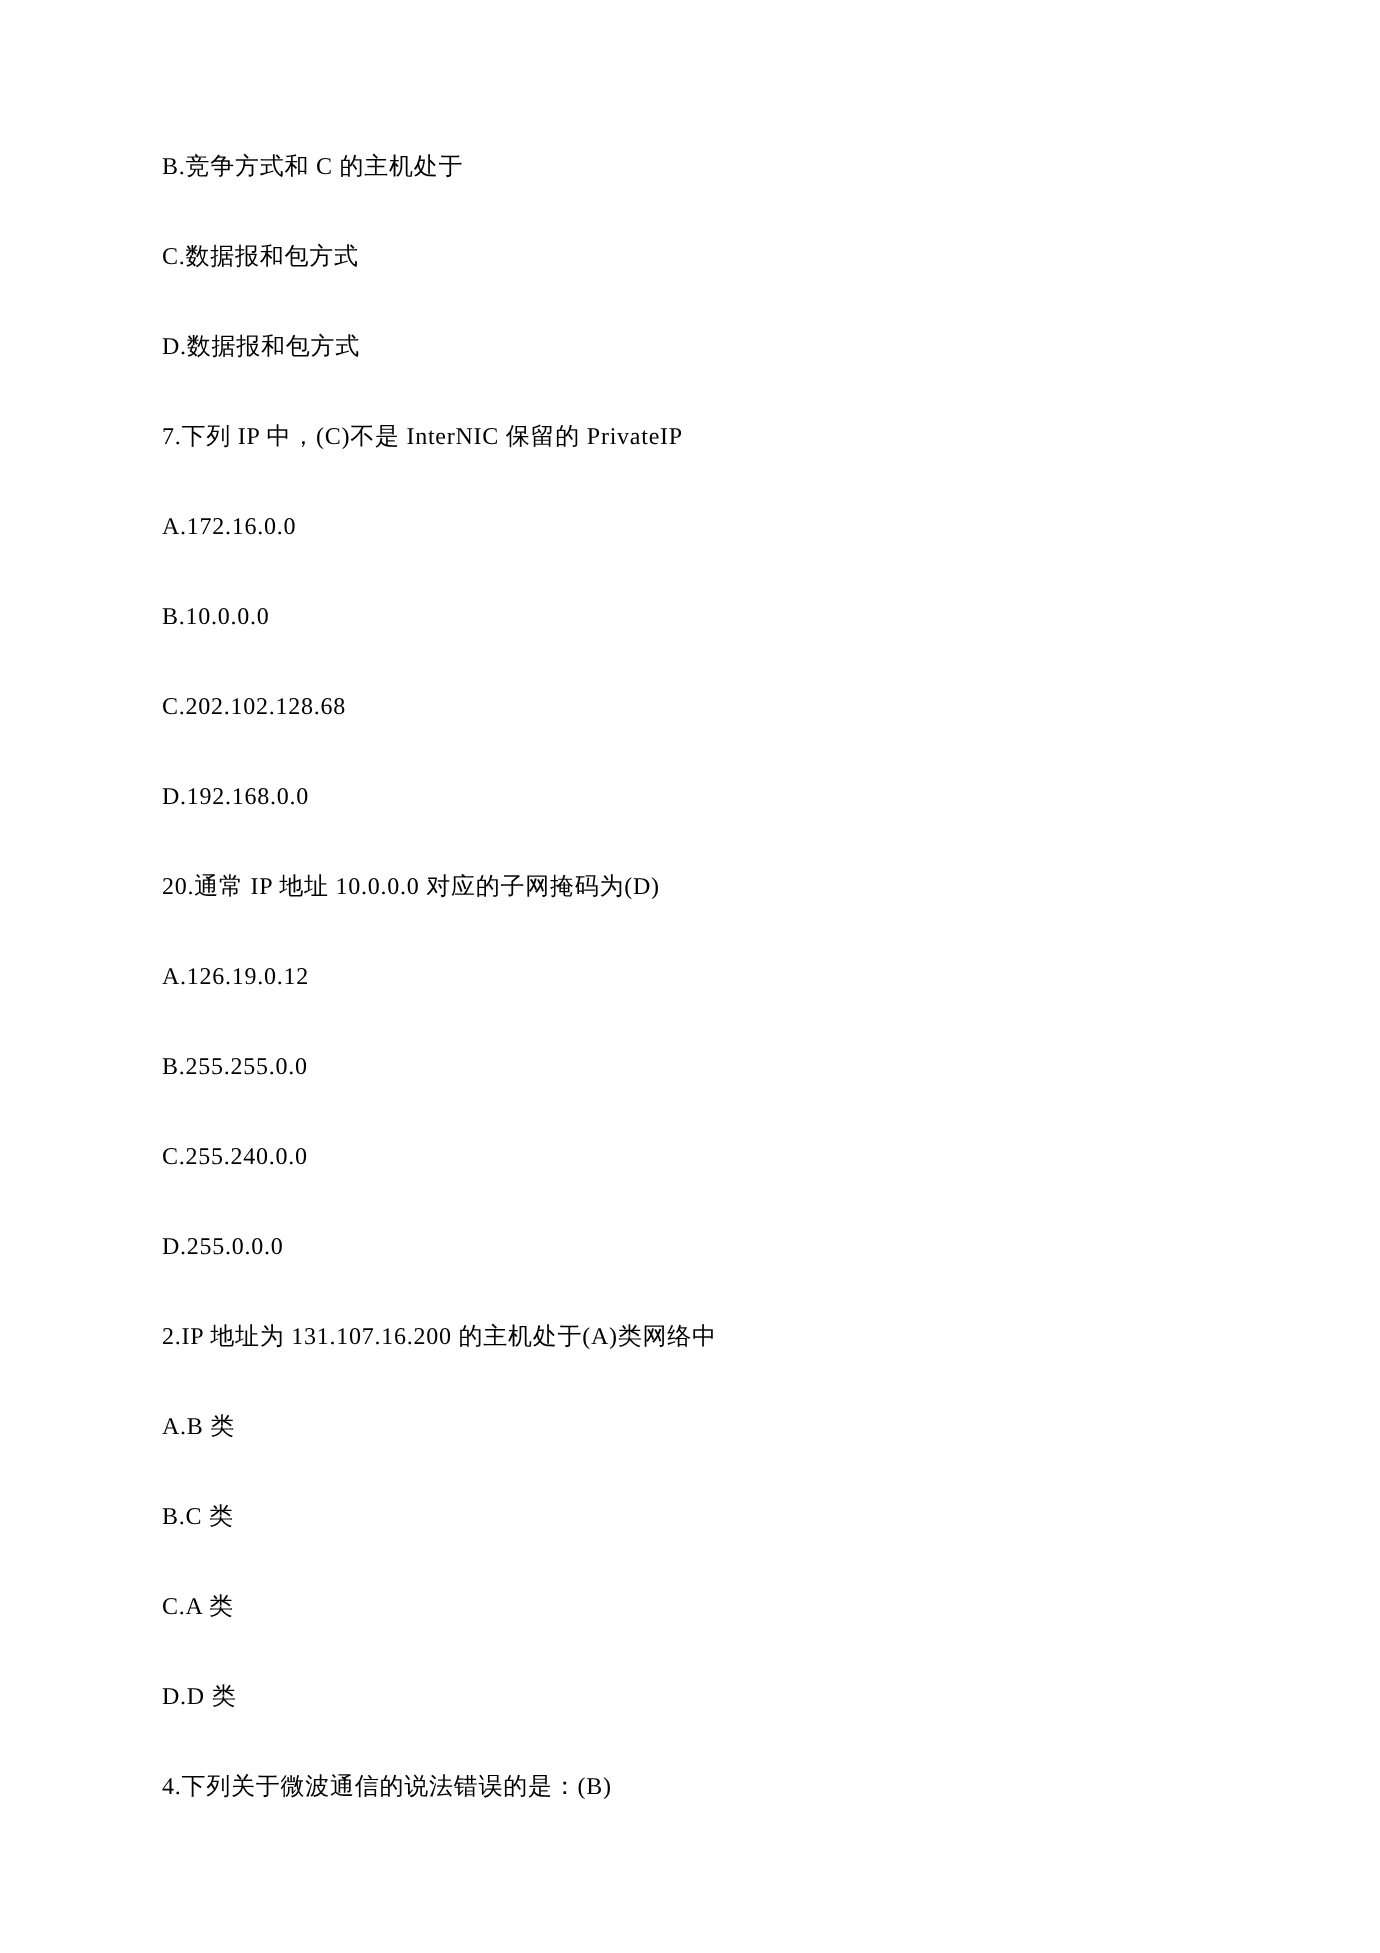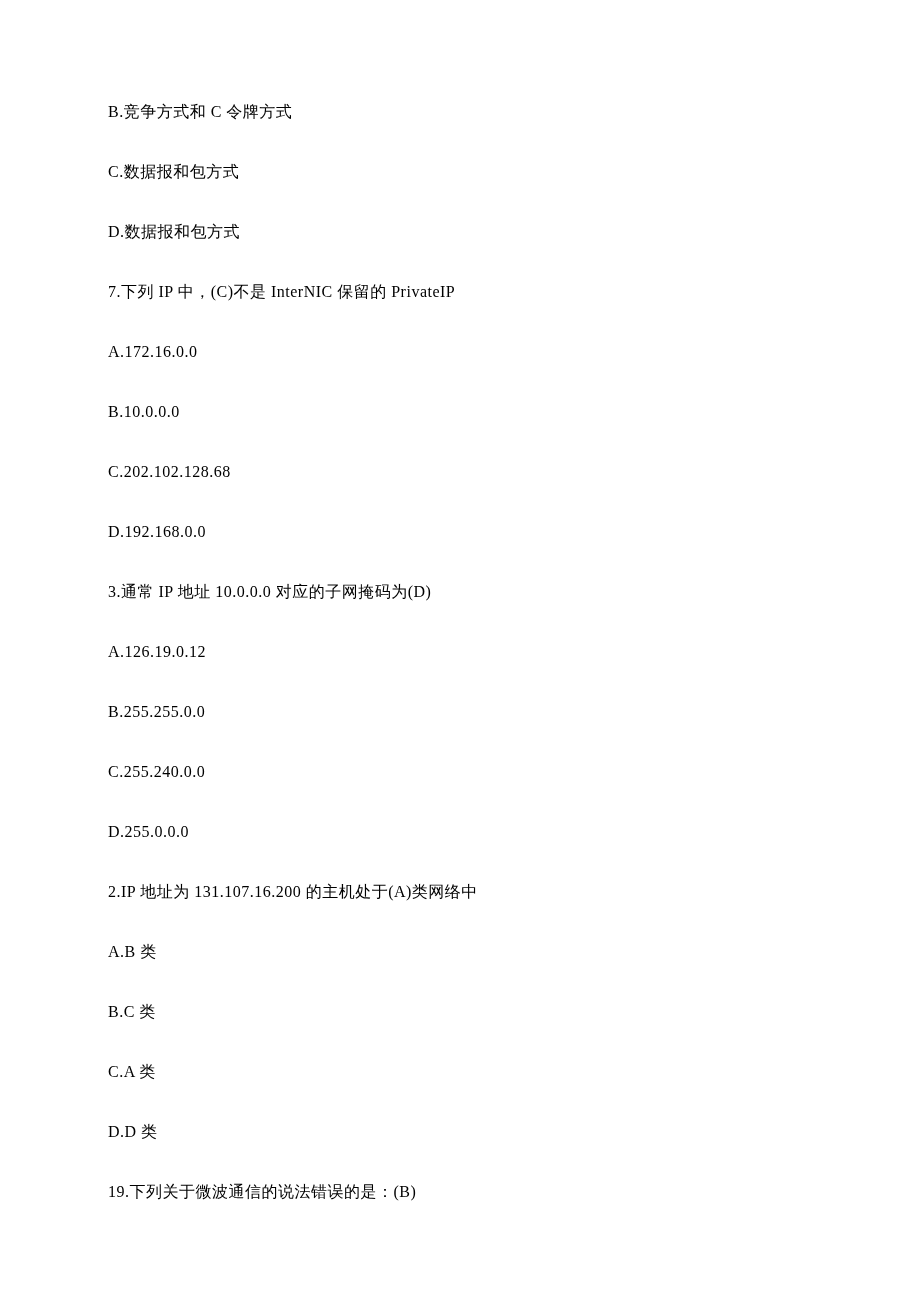--- a/index.html
+++ b/index.html
@@ -18,31 +18,31 @@
       line-height: 1.5;
     }
     .line {
       margin-bottom: 36px;
       letter-spacing: 0.5px;
     }
   </style>
 </head>
 <body>
 
-<div class="line">B.竞争方式和 C 令牌方式</div>
+<div class="line">B.竞争方式和 C 的主机处于</div>
 <div class="line">C.数据报和包方式</div>
 <div class="line">D.数据报和包方式</div>
 <div class="line">7.下列 IP 中，(C)不是 InterNIC 保留的 PrivateIP</div>
 <div class="line">A.172.16.0.0</div>
 <div class="line">B.10.0.0.0</div>
 <div class="line">C.202.102.128.68</div>
 <div class="line">D.192.168.0.0</div>
-<div class="line">3.通常 IP 地址 10.0.0.0 对应的子网掩码为(D)</div>
+<div class="line">20.通常 IP 地址 10.0.0.0 对应的子网掩码为(D)</div>
 <div class="line">A.126.19.0.12</div>
 <div class="line">B.255.255.0.0</div>
 <div class="line">C.255.240.0.0</div>
 <div class="line">D.255.0.0.0</div>
 <div class="line">2.IP 地址为 131.107.16.200 的主机处于(A)类网络中</div>
 <div class="line">A.B 类</div>
 <div class="line">B.C 类</div>
 <div class="line">C.A 类</div>
 <div class="line">D.D 类</div>
-<div class="line">19.下列关于微波通信的说法错误的是：(B)</div>
+<div class="line">4.下列关于微波通信的说法错误的是：(B)</div>
 
 </body></html>

